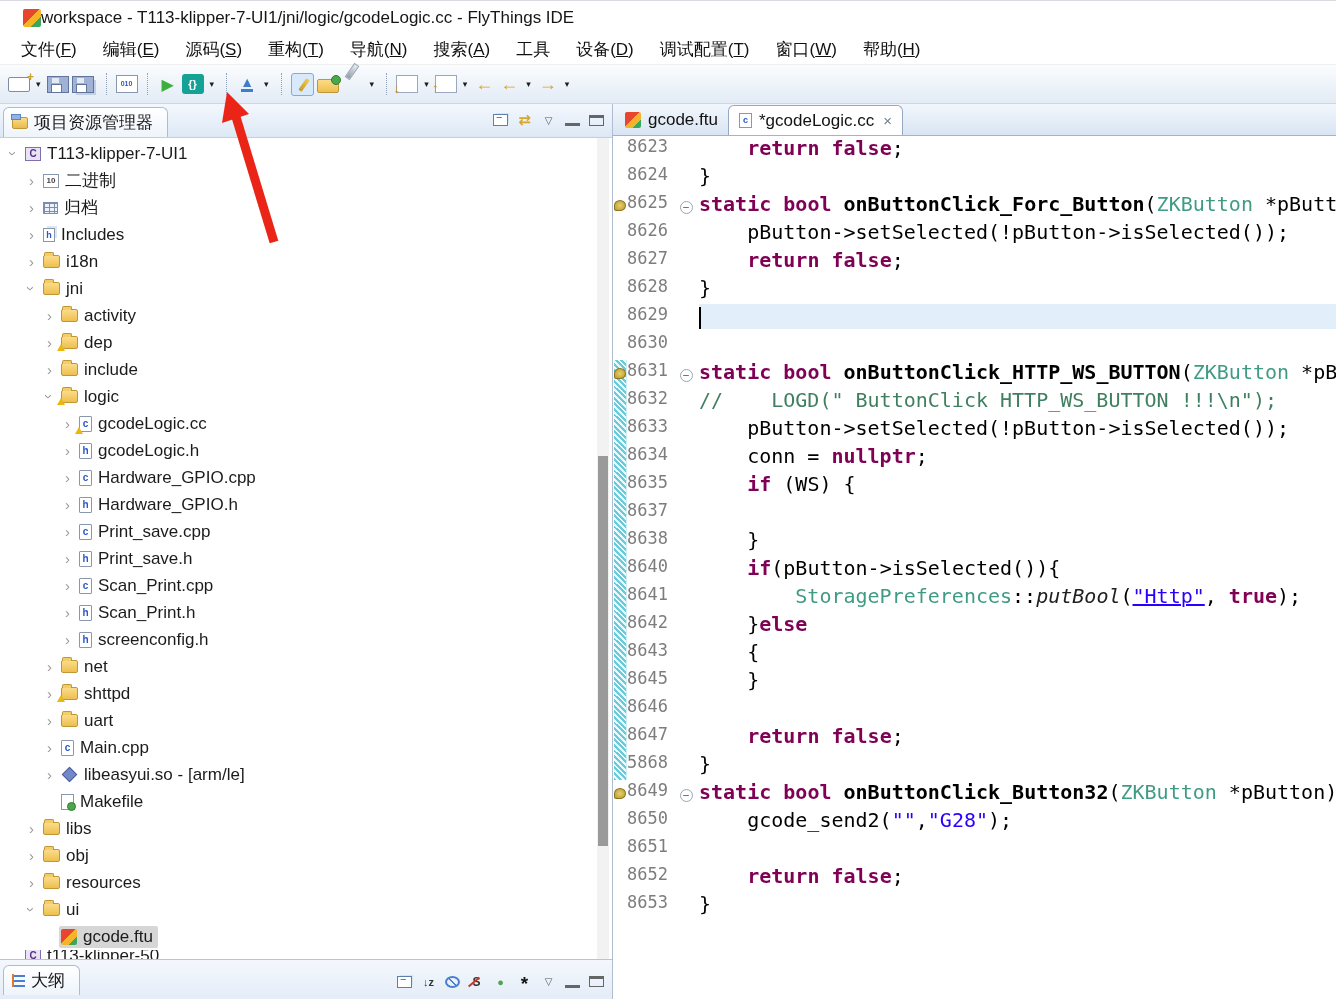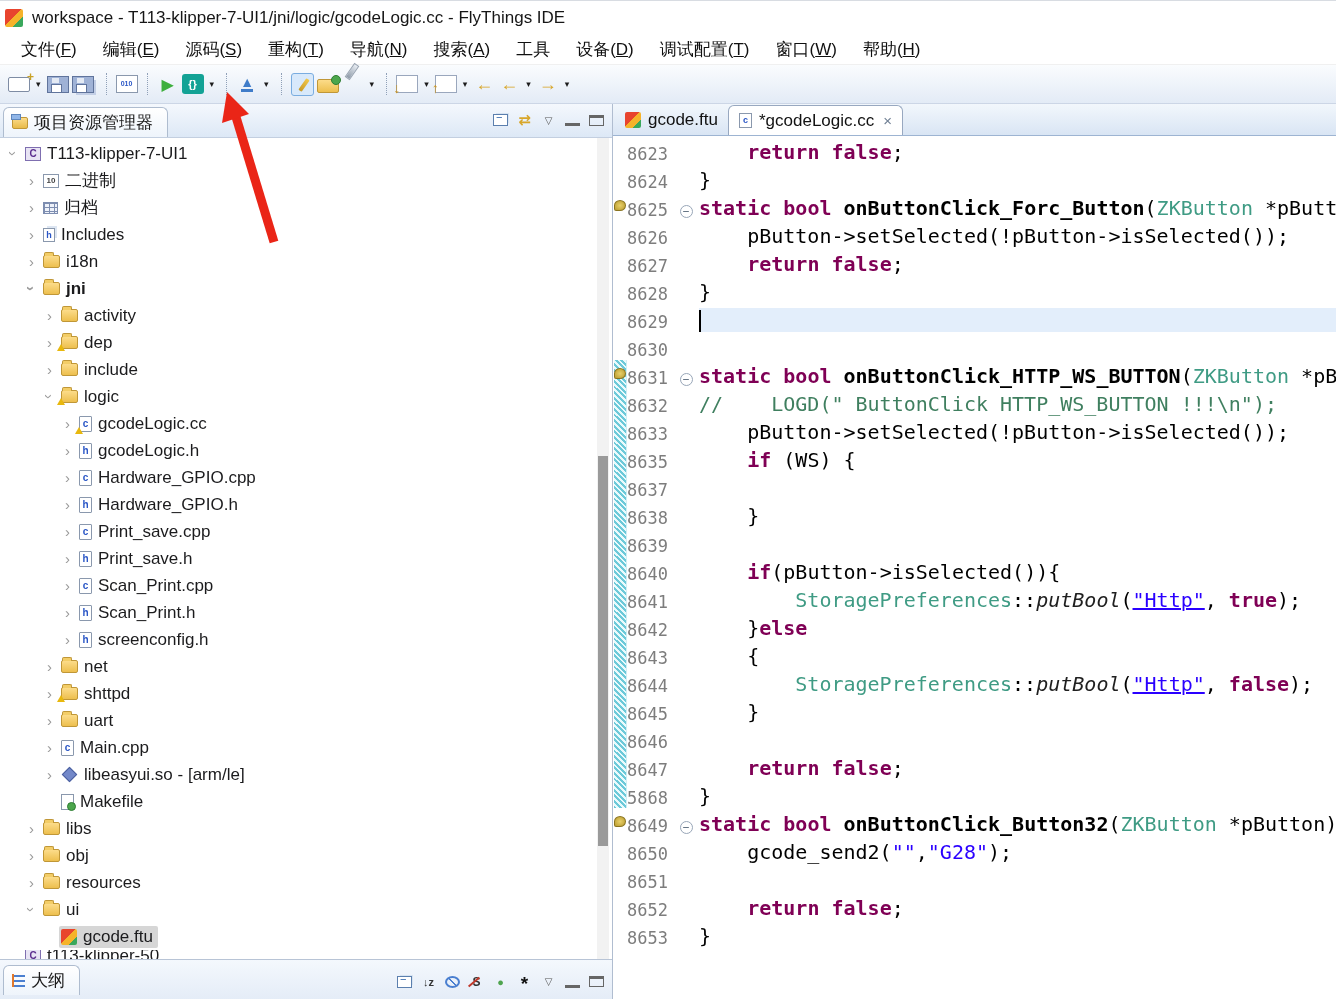--- a/index.html
+++ b/index.html
@@ -1,21 +1,21 @@
 <!DOCTYPE html>
 <html><head>
 <meta charset="utf-8">
 <style>
   * { margin:0; padding:0; box-sizing:border-box; }
   html,body { width:1336px; height:999px; overflow:hidden; background:#fff;
     font-family:"Liberation Sans","DejaVu Sans",sans-serif; }
   #window { position:relative; width:1336px; height:999px; border-top:1px solid #d8dce2; }
 
   
-  #titlebar { height:33px; display:flex; align-items:center; gap:9px; padding-left:5px;
+  #titlebar { height:33px; display:flex; align-items:center; padding-left:23px;
     background:#fff; font-size:17px; color:#161616; }
   .ic-flythings { display:inline-block; width:16px; height:16px; border-radius:2px;
     background:linear-gradient(135deg,#e8442e 0 46%,#f5b32a 46% 72%,#3aa85c 72%); }
   #titlebar .ic-flythings{ width:18px; height:18px; }
 
   
   #menubar { height:31px; display:flex; align-items:center; padding-left:8px; background:#fff;
     border-bottom:1px solid #f0f0f0; font-size:17px; color:#101010; }
   .mi { padding:3px 13px; cursor:default; }
 
@@ -131,21 +131,21 @@
   
   #tabstrip { height:32px; background:linear-gradient(#f2f7fc,#d9e5f4); border-bottom:1px solid #9db4d2;
     display:flex; align-items:flex-end; padding-left:2px; }
   .etab { height:30px; padding:0 10px; display:flex; align-items:center; gap:7px; font-size:17px; color:#111; }
   .etab.active { background:#fff; border:1px solid #98a8c0; border-bottom:none; border-radius:6px 6px 0 0; }
   .ic-cfile-tab { width:13px; height:15px; background:#fff; border:1px solid #8a98ad; color:#2a56c6;
     font-size:9px; font-weight:bold; text-align:center; line-height:13px; }
   .tclose { color:#6f7f93; font-size:15px; margin-left:2px; line-height:12px; }
 
   #code { flex:1; overflow:hidden; background:#fff; font-family:"DejaVu Sans Mono",monospace; font-size:20px; }
-  .crow { display:flex; align-items:flex-end; height:28px; position:relative; }
+  .crow { display:flex; align-items:flex-start; height:28px; position:relative; }
   .mk-chg { position:absolute; left:1px; top:0; bottom:0; width:13px;
     background:repeating-linear-gradient(45deg,#6cc9d9 0 2px,#eafafc 2px 4px); border-right:1px solid #cfeef4; }
   .mk-bug { position:absolute; left:1px; top:8px; width:12px; height:11px; z-index:2;
     background:radial-gradient(#e8d06a,#b89a2e); border:1px solid #8a7420; border-radius:50% 50% 50% 2px; }
   .lnum { width:60px; flex:none; text-align:right; padding-right:5px; color:#7d7d7d; font-size:17px; }
   .lfold { width:26px; flex:none; text-align:center; }
   .mk-fold { display:inline-block; width:13px; height:13px; border:1px solid #98a6b8; border-radius:50%;
     color:#5b6b7d; font-size:11px; line-height:11px; background:#fff; }
   .ccode { flex:1; white-space:pre; overflow:hidden; color:#000; }
   .crow.cur .ccode { background:#e3eefb; }
@@ -280,21 +280,21 @@
                 <span class="nlabel">Includes</span>
               </span>
             </div>
             <div class="trow" style="padding-left: 24px;">
               <span class="chev">›</span>
               <span class="nbox">
                 <span class="nicon ic-folder"></span>
                 <span class="nlabel">i18n</span>
               </span>
             </div>
-            <div class="trow" style="padding-left: 24px; font-weight: bold;">
+            <div class="trow" style="padding-left: 24px;">
               <span class="chev open">›</span>
               <span class="nbox">
                 <span class="nicon ic-folder"></span>
                 <span class="nlabel">jni</span>
               </span>
             </div>
             <div class="trow" style="padding-left: 42px;">
               <span class="chev">›</span>
               <span class="nbox">
                 <span class="nicon ic-folder"></span>
@@ -561,43 +561,43 @@
             <span class="ccode"><span class="sy-cm">//    LOGD(" ButtonClick HTTP_WS_BUTTON !!!\n");</span></span>
           </div>
           <div class="crow">
             <span class="mk-chg"></span>
             <span class="lnum">8633</span>
             <span class="lfold"></span>
             <span class="ccode"><span>    pButton-&gt;setSelected(!pButton-&gt;isSelected());</span></span>
           </div>
           <div class="crow">
             <span class="mk-chg"></span>
+            <span class="lnum">8634</span>
+            <span class="lfold"></span>
+            <span class="ccode"><span>    conn = </span><span class="sy-k">nullptr</span><span>;</span></span>
+          </div>
+          <div class="crow">
+            <span class="mk-chg"></span>
             <span class="lnum">8635</span>
             <span class="lfold"></span>
             <span class="ccode"><span>    </span><span class="sy-k">if</span><span> (WS) {</span></span>
           </div>
           <div class="crow">
             <span class="mk-chg"></span>
             <span class="lnum">8637</span>
             <span class="lfold"></span>
           </div>
           <div class="crow">
             <span class="mk-chg"></span>
             <span class="lnum">8638</span>
             <span class="lfold"></span>
             <span class="ccode"><span>    }</span></span>
           </div>
           <div class="crow">
             <span class="mk-chg"></span>
-            <span class="lnum">8639</span>
-            <span class="lfold"></span>
-            <span class="ccode"></span>
-          </div>
-          <div class="crow">
-            <span class="mk-chg"></span>
             <span class="lnum">8640</span>
             <span class="lfold"></span>
             <span class="ccode"><span>    </span><span class="sy-k">if</span><span>(pButton-&gt;isSelected()){</span></span>
           </div>
           <div class="crow">
             <span class="mk-chg"></span>
             <span class="lnum">8641</span>
             <span class="lfold"></span>
             <span class="ccode"><span>        </span><span class="sy-t">StoragePreferences</span><span>::</span><span class="sy-m">putBool</span><span>(</span><span class="sy-sl">"Http"</span><span>, </span><span class="sy-k">true</span><span>);</span></span>
           </div>
@@ -605,26 +605,20 @@
             <span class="mk-chg"></span>
             <span class="lnum">8642</span>
             <span class="lfold"></span>
             <span class="ccode"><span>    }</span><span class="sy-k">else</span></span>
           </div>
           <div class="crow">
             <span class="mk-chg"></span>
             <span class="lnum">8643</span>
             <span class="lfold"></span>
             <span class="ccode"><span>    {</span></span>
-          </div>
-          <div class="crow">
-            <span class="mk-chg"></span>
-            <span class="lnum">8644</span>
-            <span class="lfold"></span>
-            <span class="ccode"><span>        </span><span class="sy-t">StoragePreferences</span><span>::</span><span class="sy-m">putBool</span><span>(</span><span class="sy-sl">"Http"</span><span>, </span><span class="sy-k">false</span><span>);</span></span>
           </div>
           <div class="crow">
             <span class="mk-chg"></span>
             <span class="lnum">8645</span>
             <span class="lfold"></span>
             <span class="ccode"><span>    }</span></span>
           </div>
           <div class="crow">
             <span class="mk-chg"></span>
             <span class="lnum">8646</span>

